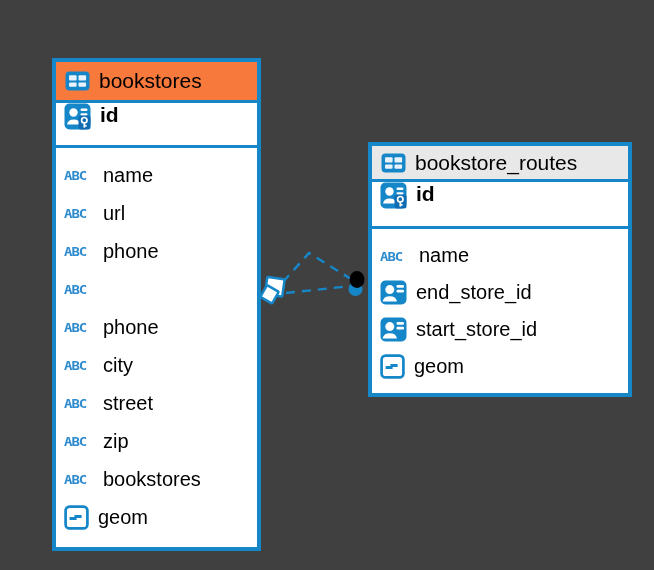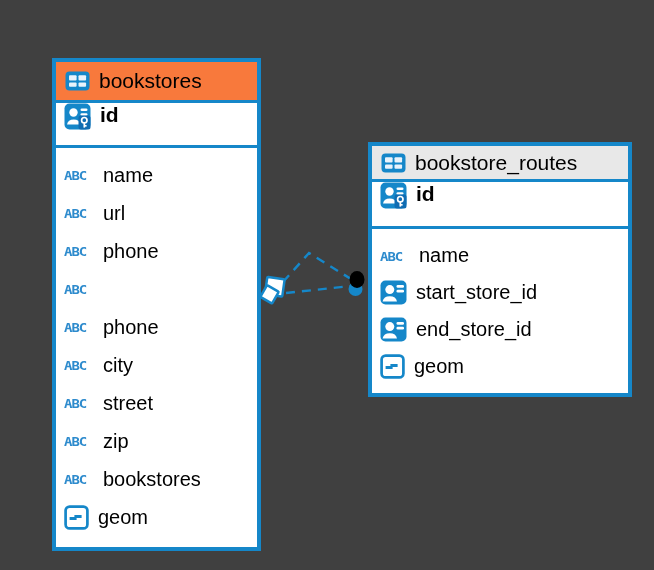--- a/index.html
+++ b/index.html
@@ -177,33 +177,33 @@
         <div class="col-row">
           <span class="icon">
             <svg width="27" height="25" viewBox="0 0 27 25">
        <rect x="0.5" y="0.5" width="26" height="24" rx="5" fill="#1587c9"></rect>
        <rect x="16.5" y="5" width="7.5" height="2.7" rx="1.3" fill="#fff"></rect>
        <rect x="16.5" y="9.8" width="7.5" height="2.7" rx="1.3" fill="#fff"></rect>
        <circle cx="9.8" cy="9.6" r="4.5" fill="#fff"></circle>
        <path d="M2.6 21.5 a7.3 6.3 0 0 1 14.4 0 z" fill="#fff"></path>
      </svg>
           </span>
-          <span class="label">start_store_id</span>
+          <span class="label">end_store_id</span>
         </div>
         <div class="col-row">
           <span class="icon">
             <svg width="27" height="25" viewBox="0 0 27 25">
        <rect x="0.5" y="0.5" width="26" height="24" rx="5" fill="#1587c9"></rect>
        <rect x="16.5" y="5" width="7.5" height="2.7" rx="1.3" fill="#fff"></rect>
        <rect x="16.5" y="9.8" width="7.5" height="2.7" rx="1.3" fill="#fff"></rect>
        <circle cx="9.8" cy="9.6" r="4.5" fill="#fff"></circle>
        <path d="M2.6 21.5 a7.3 6.3 0 0 1 14.4 0 z" fill="#fff"></path>
      </svg>
           </span>
-          <span class="label">end_store_id</span>
+          <span class="label">start_store_id</span>
         </div>
         <div class="col-row">
           <span class="icon">
             <svg width="25" height="25" viewBox="0 0 25 25">
        <rect x="1.6" y="1.6" width="21.8" height="21.8" rx="4" fill="#fff" stroke="#1587c9" stroke-width="2.7"></rect>
        <rect x="5.6" y="12" width="7" height="3" fill="#1587c9"></rect>
        <rect x="10.4" y="10" width="7.2" height="3" fill="#1587c9"></rect>
      </svg>
           </span>
           <span class="label">geom</span>

